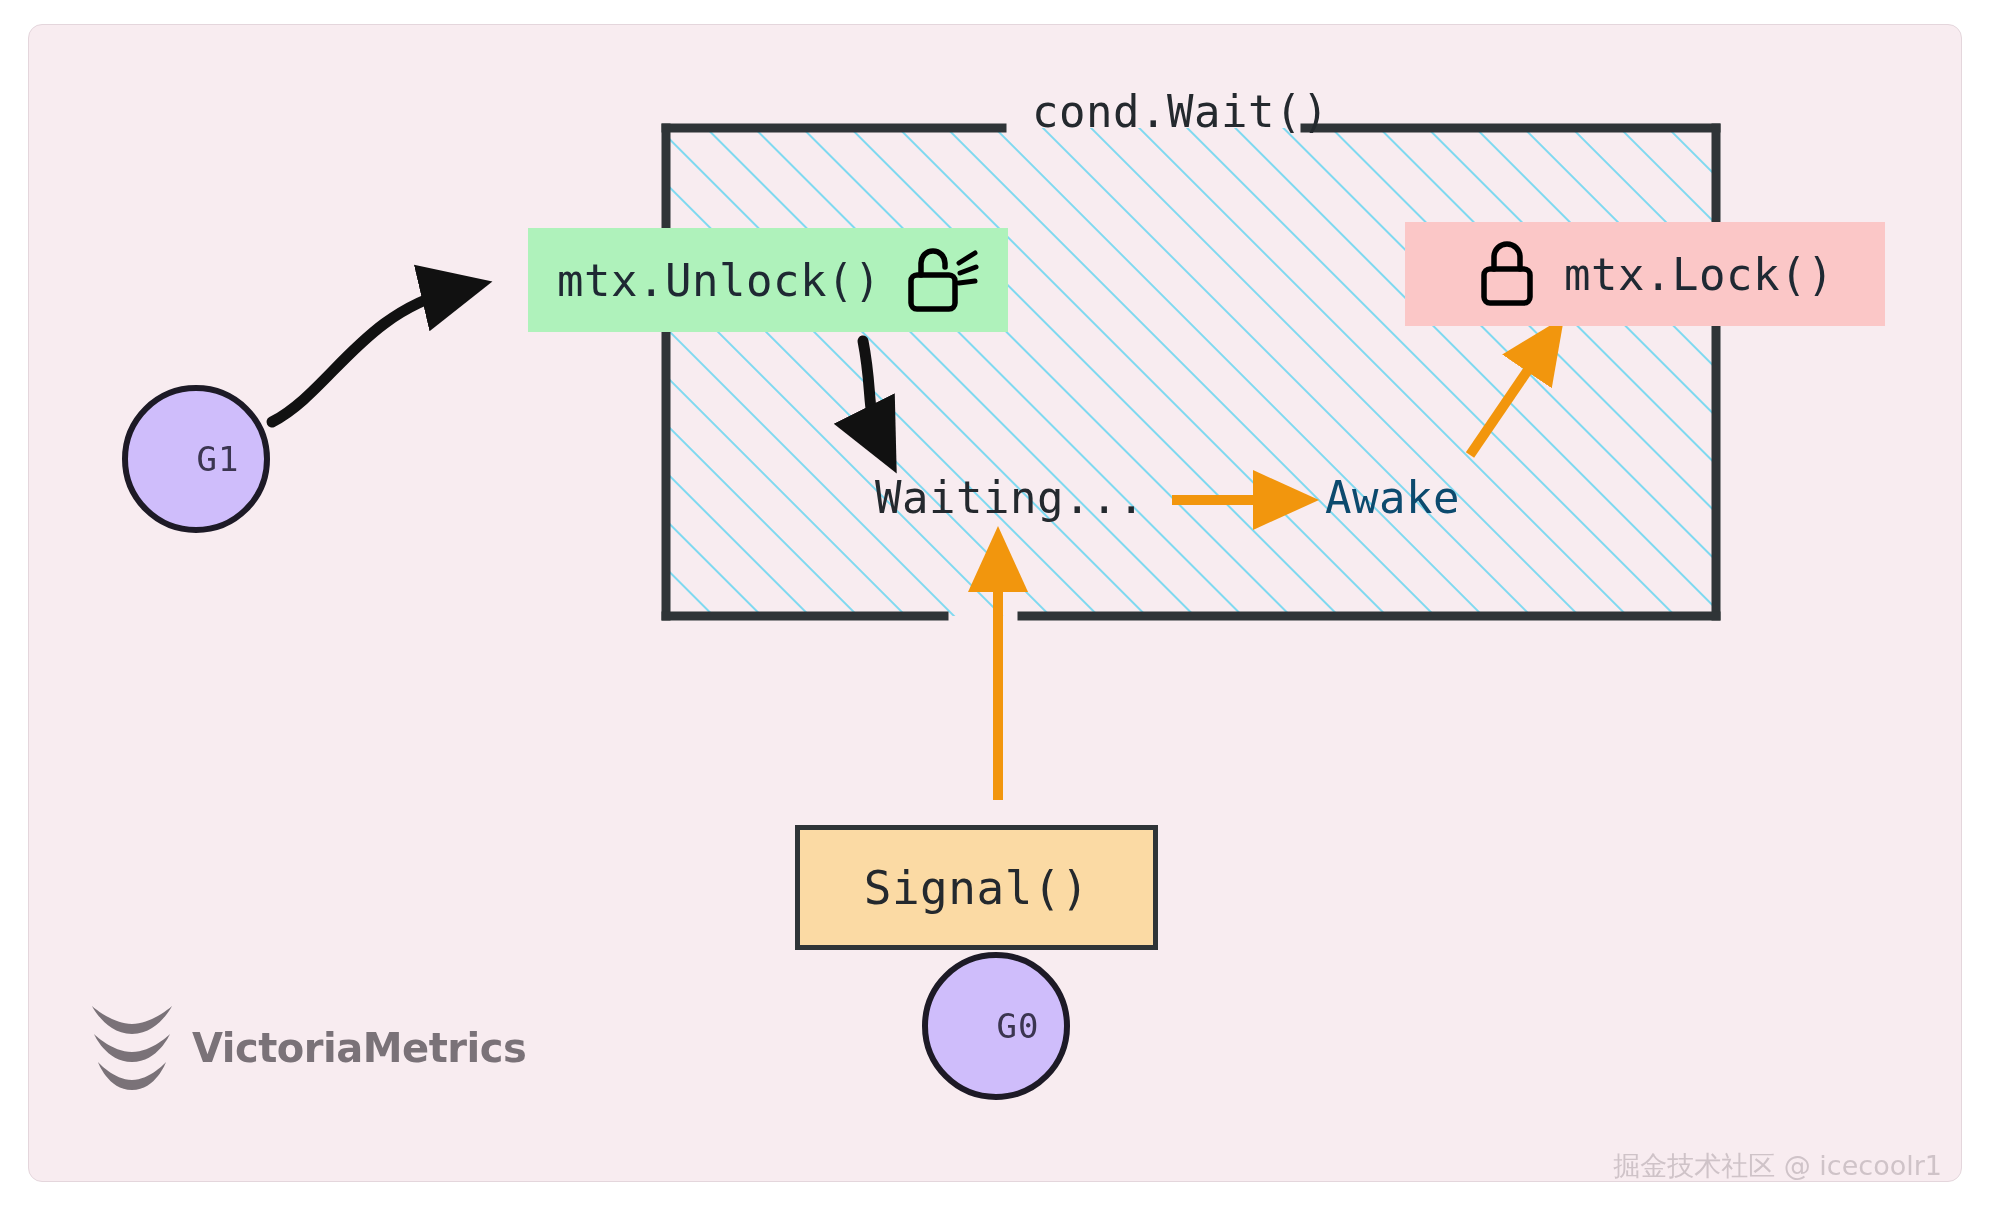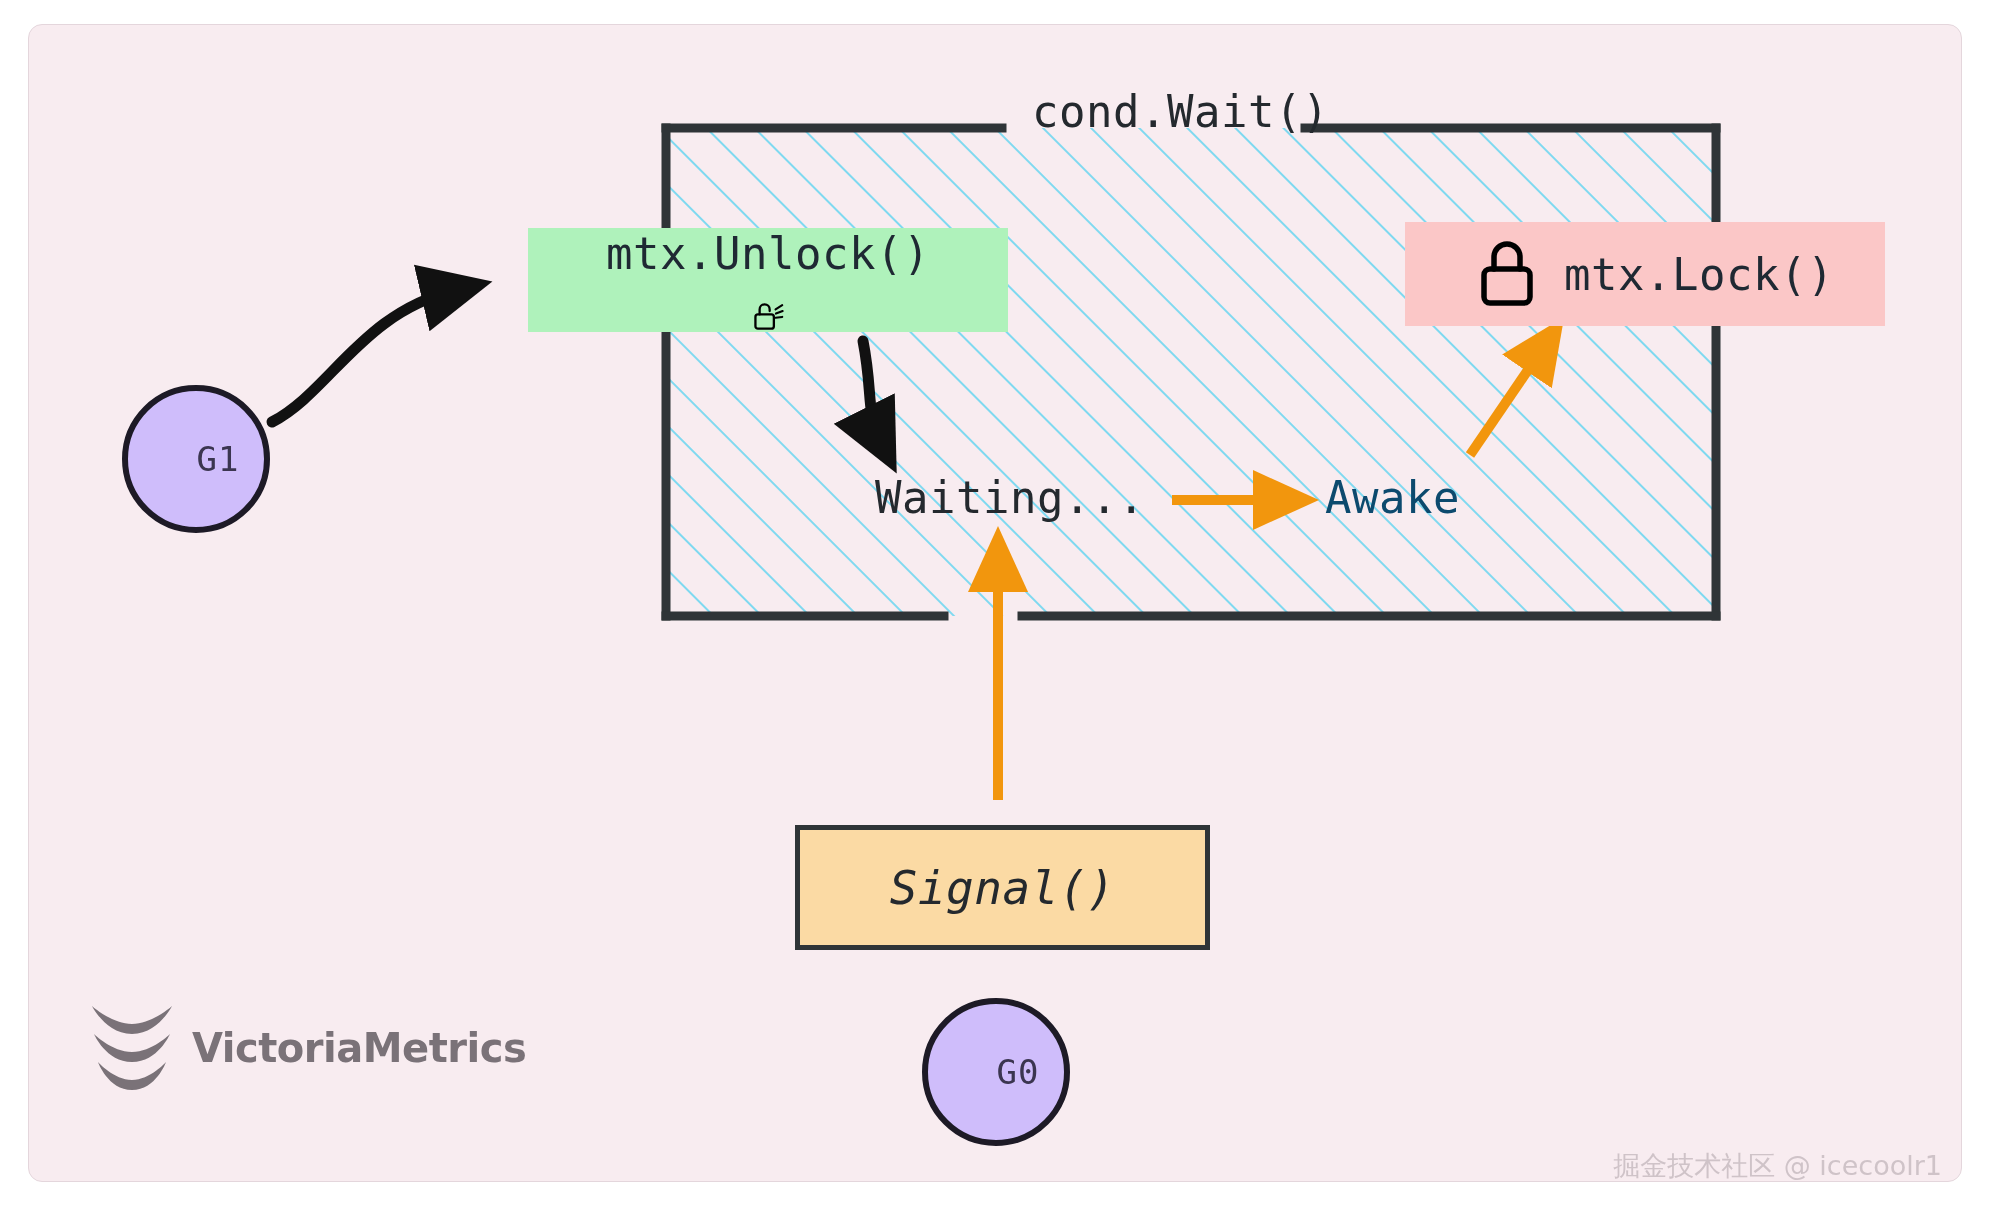--- a/index.html
+++ b/index.html
@@ -43,21 +43,20 @@
     box-sizing: border-box;
   }
   
   #unlock-chip {
     left: 528px;
     top: 228px;
     width: 480px;
     height: 104px;
     background: #aff2bb;
     gap: 22px;
-    flex-direction: column;
   }
   #unlock-chip .chip-text {
     font-size: 44px;
     color: #1f2933;
     letter-spacing: 0.5px;
     white-space: nowrap;
   }
   
   #lock-chip {
     left: 1405px;
@@ -101,25 +100,24 @@
     top: 472px;
     font-size: 44px;
     color: #0c4a6e;
     white-space: nowrap;
     letter-spacing: 0.5px;
   }
   
   #signal-box {
     left: 795px;
     top: 825px;
-    width: 415px;
+    width: 363px;
     height: 125px;
     background: #fbdaa4;
     border: 5px solid #2f3437;
-    font-style: italic;
   }
   #signal-box .chip-text {
     font-size: 46px;
     color: #24292e;
     letter-spacing: 0.5px;
   }
   
   .goroutine {
     position: absolute;
     border-radius: 50%;
@@ -131,21 +129,21 @@
     box-sizing: border-box;
   }
   #g1-circle {
     left: 122px;
     top: 385px;
     width: 148px;
     height: 148px;
   }
   #g0-circle {
     left: 922px;
-    top: 998px;
+    top: 952px;
     width: 148px;
     height: 148px;
     align-items: center;
   }
   .goroutine .g-label {
     font-size: 34px;
     color: #3b3550;
     letter-spacing: 1px;
     margin-left: 44px;
   }

